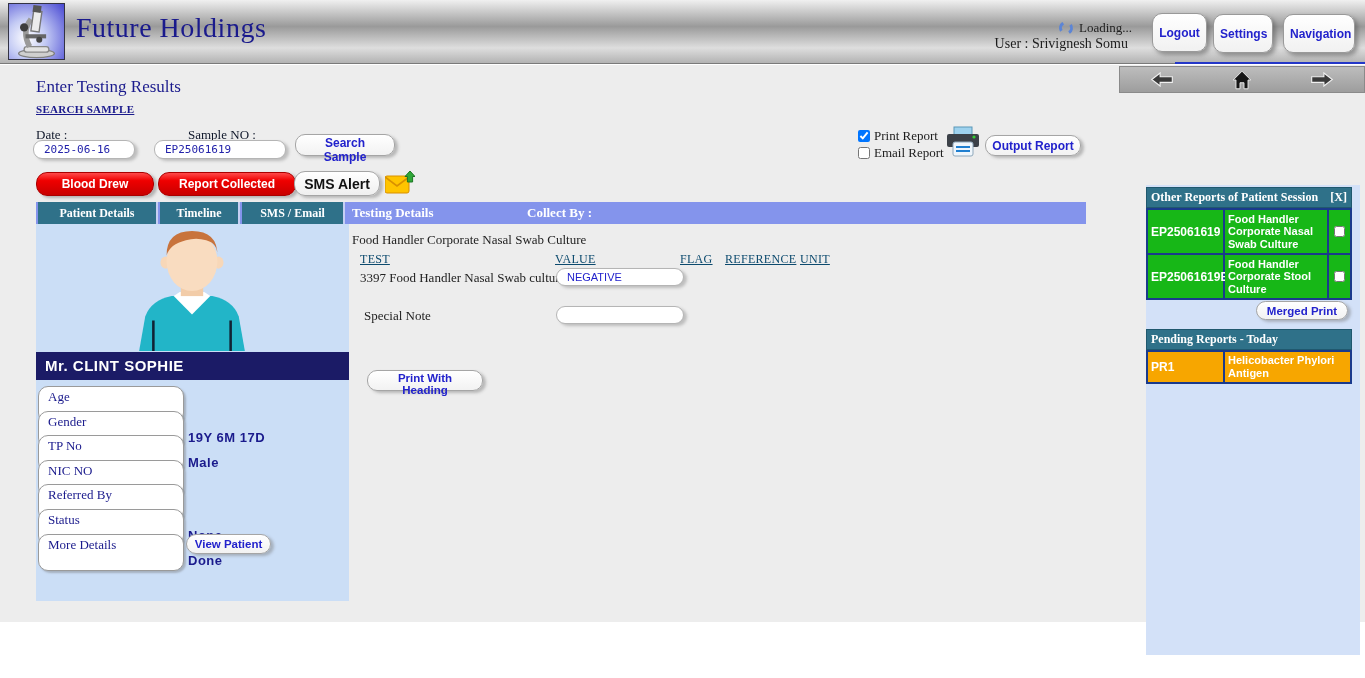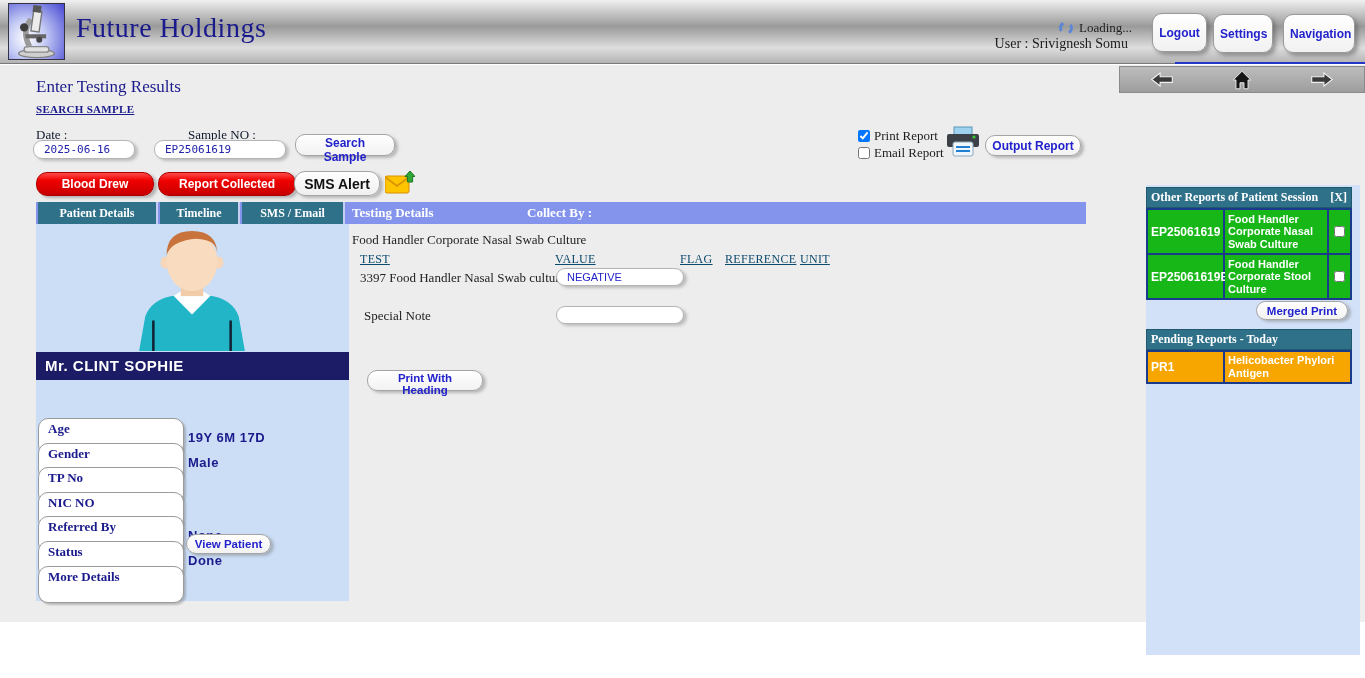--- a/index.html
+++ b/index.html
@@ -56,21 +56,21 @@
   .bar-label { position:absolute; top:0; height:22px; line-height:22px; color:#fff; font-weight:bold; font-size:13px; }
 
   
   .ppanel { position:absolute; left:36px; top:159px; width:313px; height:377px; background:#CBDEF6; }
   .name-bar { position:absolute; left:0; top:128px; width:313px; height:28px; background:#1B1B66;
               color:#fff; font-family:"Liberation Sans",sans-serif; font-weight:bold; font-size:15px;
               line-height:28px; padding-left:9px; letter-spacing:.5px; }
   .prow { position:absolute; left:0; width:313px; height:21px; }
   .label-pill { position:absolute; left:2px; top:0; width:146px; height:37px; background:#fff;
                 border:1px solid #9a9a9a; border-radius:10px; box-shadow:2px 2px 2px rgba(110,110,110,.4);
-                font-size:13px; font-weight:bold; color:#1A1A8C; line-height:20px; padding-left:9px;margin-top:32px; }
+                font-size:13px; font-weight:normal; color:#1A1A8C; line-height:20px; padding-left:9px; }
   .pval { position:absolute; left:152px; top:2px; font-family:"Liberation Sans",sans-serif;
           font-weight:bold; font-size:13px; color:#1A1A8C; letter-spacing:.5px;margin-top:42px; }
 
   
   .t-title { position:absolute; left:352px; top:167px; font-size:13px; color:#222; }
   .t-col { position:absolute; top:187px; font-size:12px; color:#0c4a6e; text-decoration:underline; letter-spacing:.3px; }
   .t-rowtxt { position:absolute; left:360px; top:205px; font-size:13px; color:#222; }
   .val-input { font-family:"Liberation Sans",sans-serif; color:#2222CC; font-size:11px; }
   .note-label { position:absolute; left:364px; top:243px; font-size:13px; color:#222; }
 

